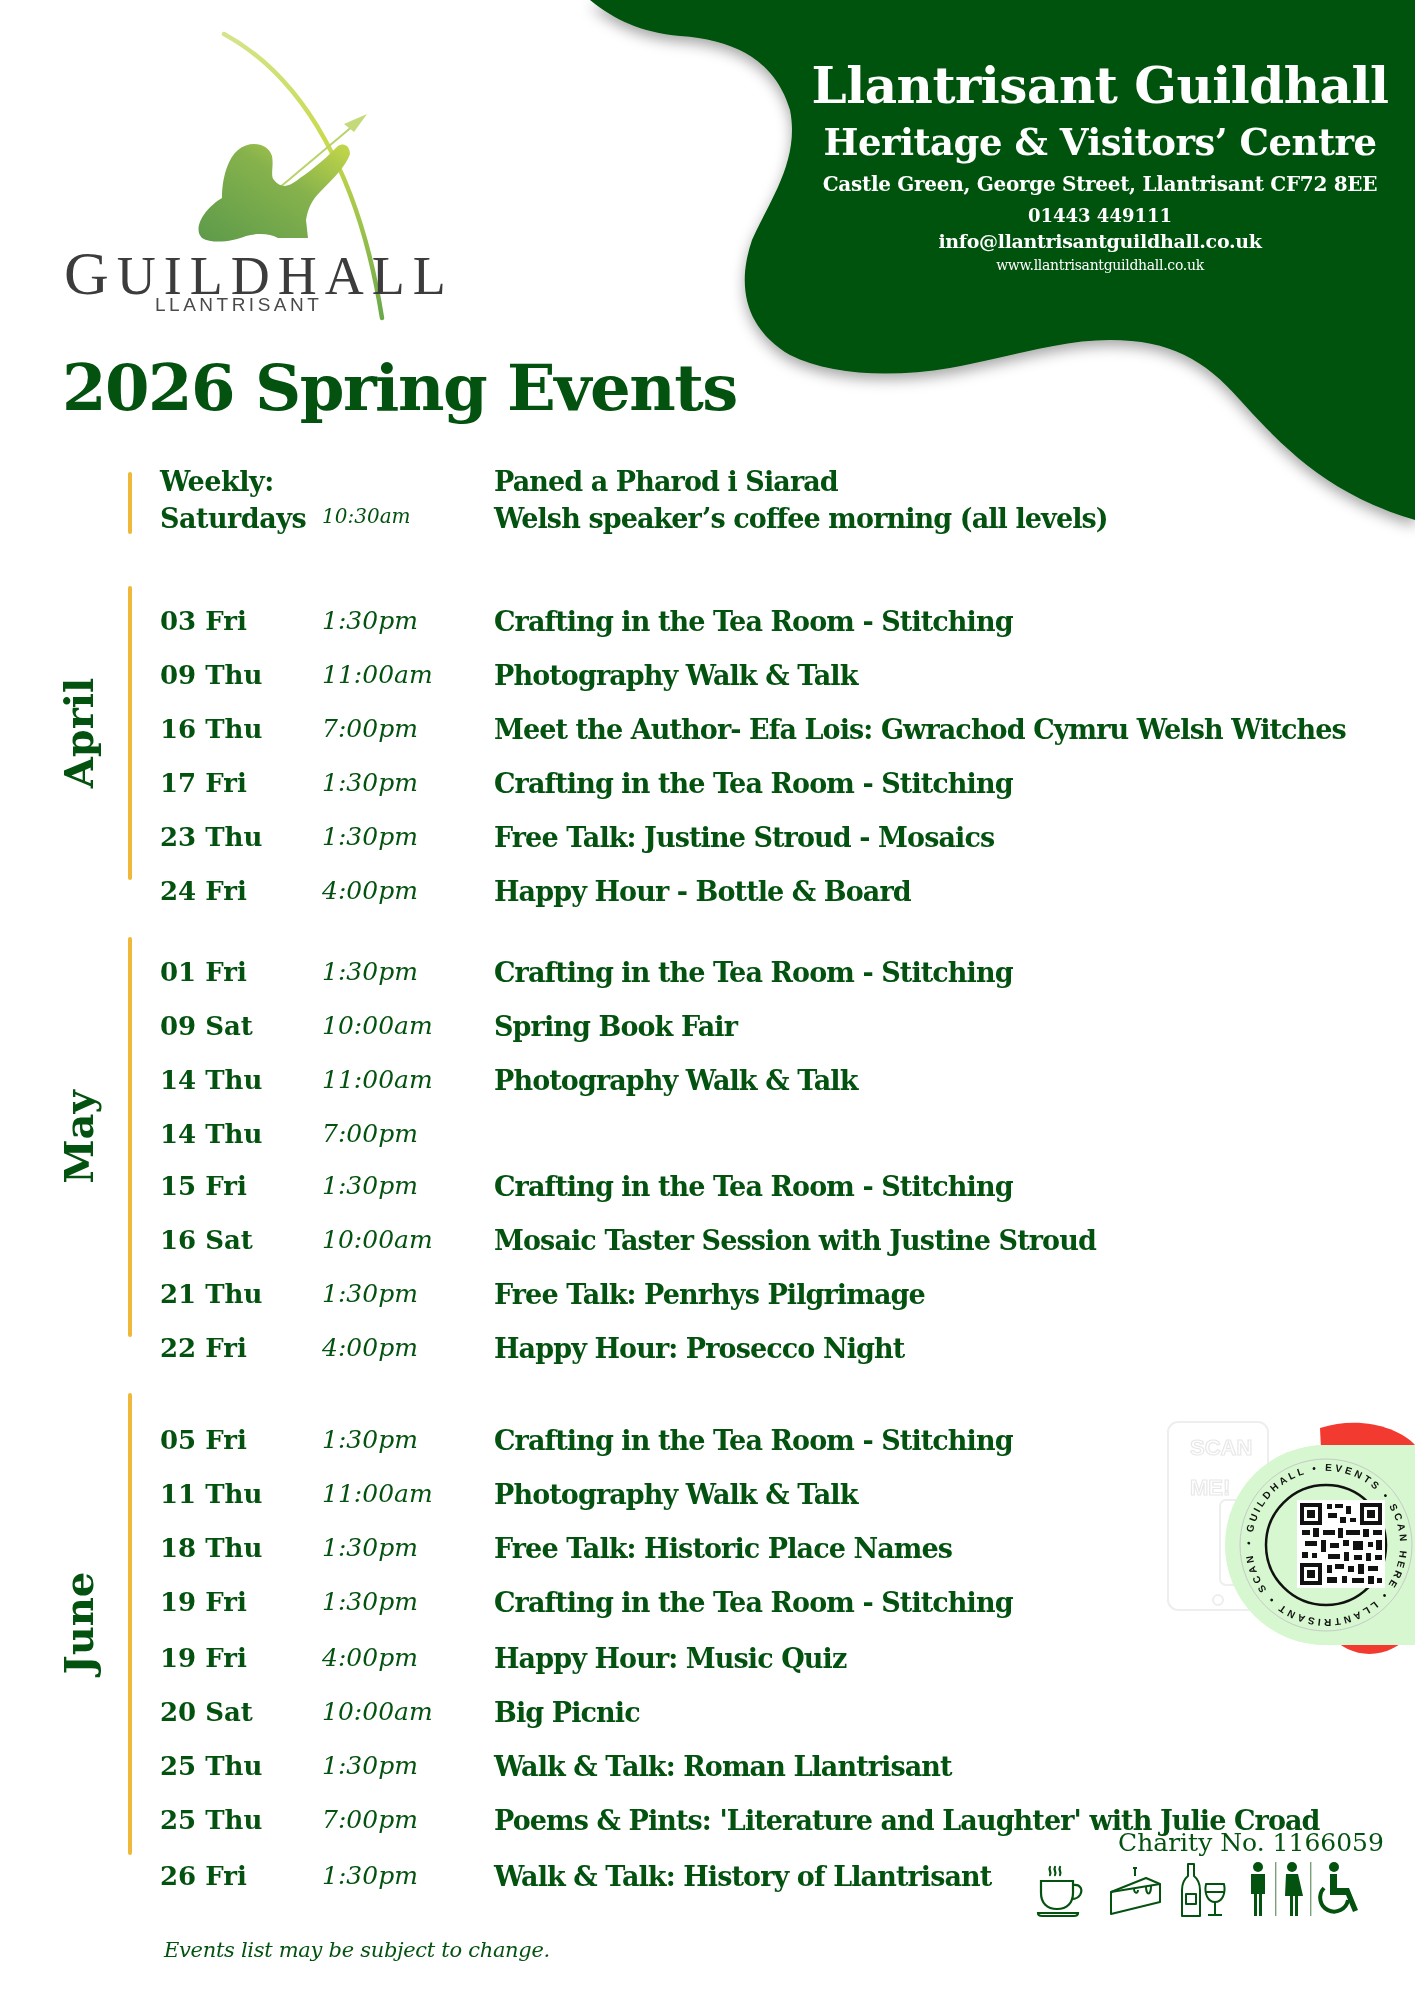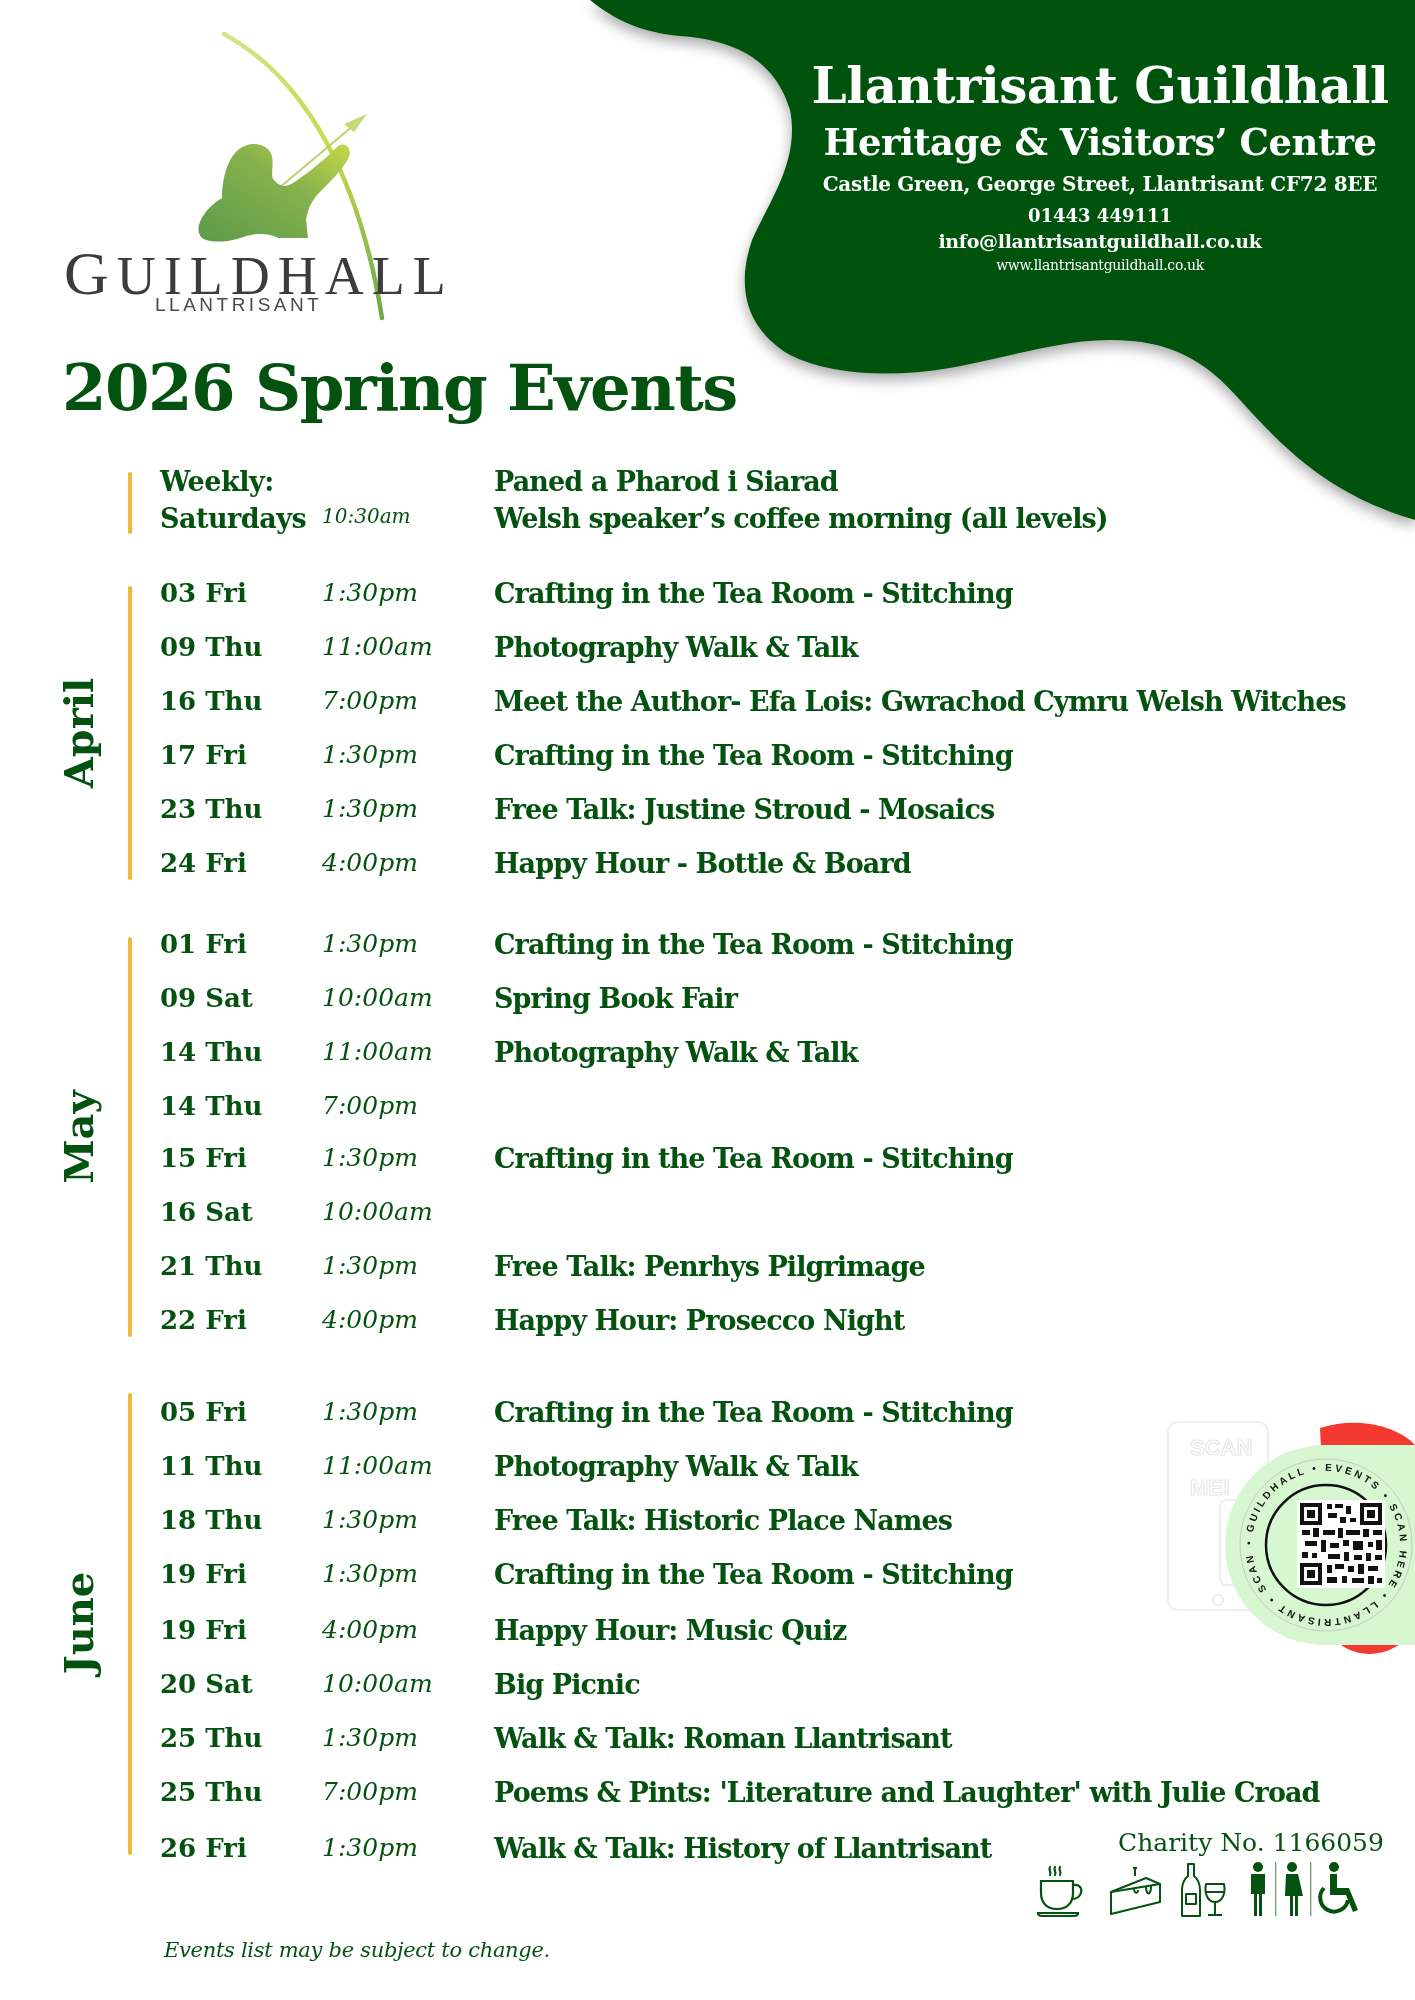--- a/index.html
+++ b/index.html
@@ -26,21 +26,21 @@
 
   
   .page-title { position: absolute; left: 62px; top: 350px; font-size: 64px; font-weight: bold;
                 color: #03520f; letter-spacing: -1.5px; white-space: nowrap; }
 
   
   .bar { position: absolute; left: 128px; width: 4px; background: #f0b83a; border-radius: 2px; }
   .month { position: absolute; left: 78px; font-size: 40px; font-weight: bold; color: #03520f;
            transform: translate(-50%, -50%) rotate(-90deg); white-space: nowrap; }
 
-  .row { position: absolute; left: 0; width: 1415px; height: 40px; }
+  .row { position: absolute; left: 0; width: 1415px; height: 40px; margin-top: 28px; }
   .date { position: absolute; left: 160px; font-size: 26px; font-weight: bold; white-space: nowrap; }
   .time { position: absolute; left: 322px; font-size: 25px; font-style: italic; white-space: nowrap; }
   .evt { position: absolute; left: 494px; font-size: 27px; font-weight: bold; white-space: nowrap;
          letter-spacing: -0.9px; }
 
   
   .wk-label { position: absolute; left: 160px; font-size: 27px; font-weight: bold; white-space: nowrap; letter-spacing: -0.5px; }
   .wk-time { position: absolute; left: 322px; font-size: 20px; font-style: italic; white-space: nowrap; }
   .wk-evt { position: absolute; left: 494px; font-size: 27px; font-weight: bold; white-space: nowrap; letter-spacing: -0.9px; }
 
@@ -170,20 +170,21 @@
     <span class="time">7:00pm</span>
   </div>
   <div class="row" style="top:1143px;">
     <span class="date">15 Fri</span>
     <span class="time">1:30pm</span>
     <span class="evt">Crafting in the Tea Room - Stitching</span>
   </div>
   <div class="row" style="top:1197px;">
     <span class="date">16 Sat</span>
     <span class="time">10:00am</span>
+    <span class="evt">Mosaic Taster Session with Justine Stroud</span>
   </div>
   <div class="row" style="top:1251px;">
     <span class="date">21 Thu</span>
     <span class="time">1:30pm</span>
     <span class="evt">Free Talk: Penrhys Pilgrimage</span>
   </div>
   <div class="row" style="top:1305px;">
     <span class="date">22 Fri</span>
     <span class="time">4:00pm</span>
     <span class="evt">Happy Hour: Prosecco Night</span>

